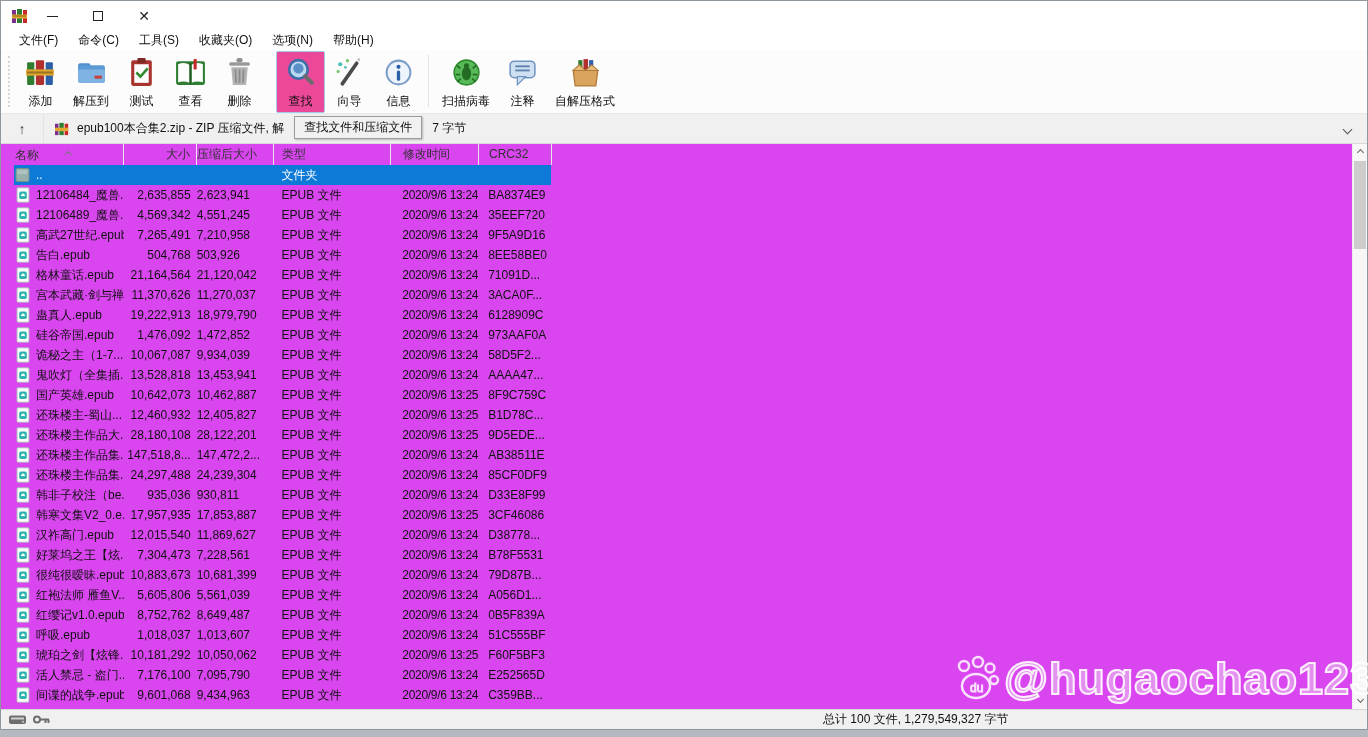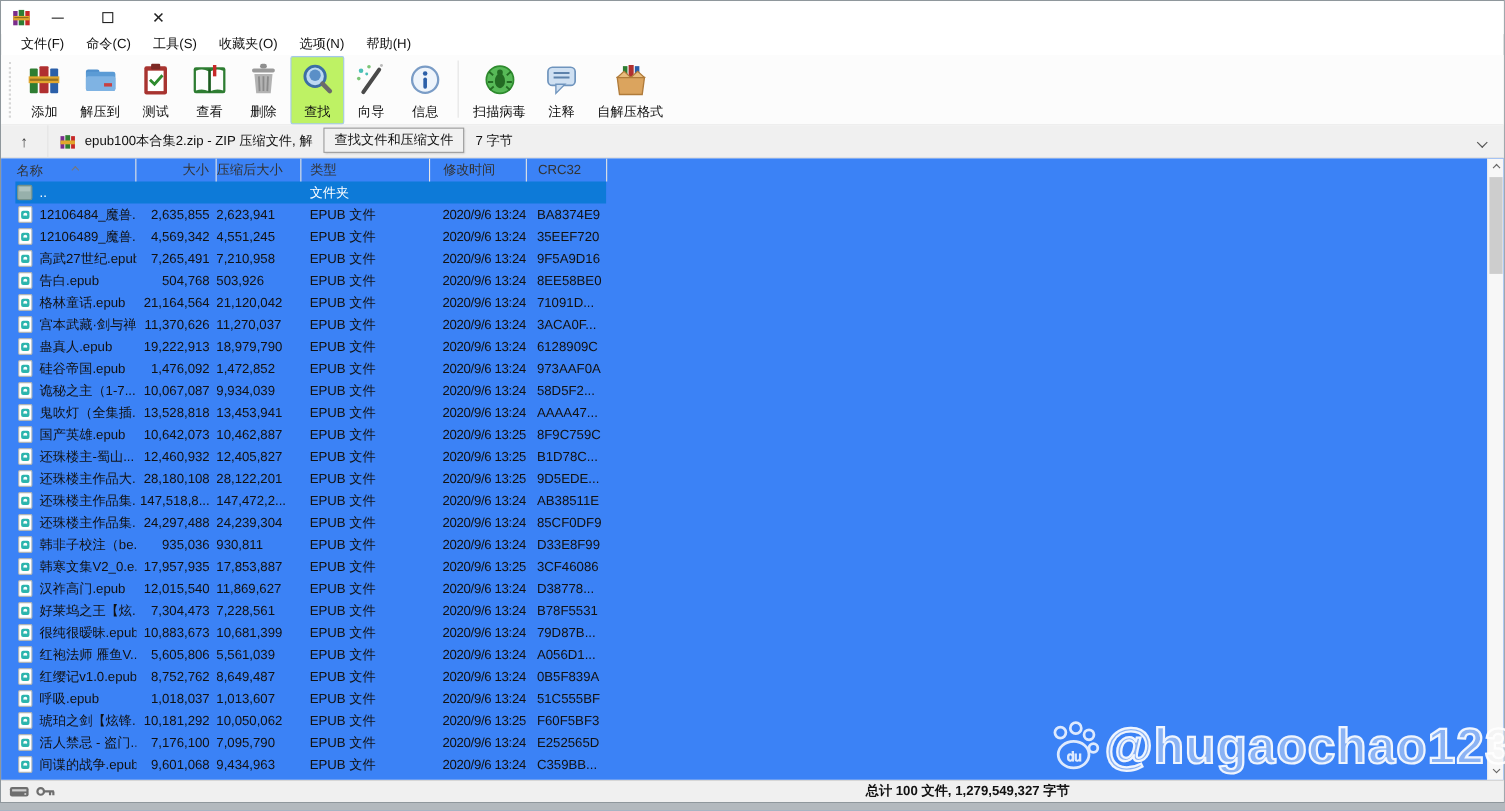--- a/index.html
+++ b/index.html
@@ -22,39 +22,39 @@
   .menu-item { padding:0 10px; white-space:nowrap; }
 
   
   .toolbar { height:64px; display:flex; align-items:flex-start; padding-left:4px; background:#fcfcfc;
     border-bottom:1px solid #e9e9e9; flex:0 0 auto; }
   .grip { width:5px; align-self:stretch; margin:6px 3px; border-left:2px dotted #d6d6d6; }
   .tb-btn { display:flex; flex-direction:column; align-items:center; padding:4px 7px 2px;
     margin-top:1px; border:1px solid transparent; border-radius:2px; font-size:12px; color:#111; white-space:nowrap; }
   .tb-btn svg { width:33px; height:33px; }
   .tb-btn .lbl { margin-top:1px; }
-  .tb-btn.active { background:#bef264; border-color:#a3c8e8; }
+  .tb-btn.active { background:#ec4899; border-color:#a3c8e8;margin-left:12px; }
   .tb-sep { width:1px; height:52px; background:#e3e3e3; margin:5px 5px 0; }
 
   
   .addressbar { height:30px; background:#f0f0f0; border-bottom:1px solid #dadada;
     display:flex; align-items:center; flex:0 0 auto; position:relative; font-size:12px; color:#111; }
   .up-btn { width:42px; height:100%; display:flex; align-items:center; justify-content:center;
     color:#444; font-size:14px; }
   .addr-field { flex:1; height:100%; display:flex; align-items:center; gap:7px; padding-left:10px;
     border-left:1px solid #e3e3e3; white-space:nowrap; overflow:hidden; }
   .tooltip { background:#f1f1f1; border:1px solid #9b9b9b; box-shadow:1px 1px 2px rgba(0,0,0,.25);
     padding:2px 9px; margin:0 3px; position:relative; top:-1px; white-space:nowrap; }
   .addr-chevron { margin-left:auto; padding-right:16px; }
   .chev { display:inline-block; width:7px; height:7px; border-right:1.6px solid #555; border-bottom:1.6px solid #555; }
   .chev.down { transform:rotate(45deg); }
   .chev.up { transform:rotate(-135deg); }
 
   
-  .listwrap { flex:1; position:relative; background:#3b82f6; overflow:hidden; }
+  .listwrap { flex:1; position:relative; background:#d946ef; overflow:hidden; }
   .lheader { display:flex; height:21px; margin-left:13px; font-size:12px; color:#333; position:relative; }
   .hcell { border-right:1px solid #e6e6e6; line-height:20px; white-space:nowrap; overflow:hidden; }
   .sort-caret { position:absolute; left:52px; top:2px; }
   .sort-caret .chev { width:5px; height:5px; border-color:#777; }
   .cell { white-space:nowrap; overflow:hidden; line-height:20px; }
   .c-name   { width:110px; display:flex; align-items:center; gap:5px; padding-left:1px; }
   .c-size   { width:73px;  text-align:right; padding-right:6px; }
   .c-packed { width:77px;  padding-right:6px; }
   .c-type   { width:117px; padding-left:8px; }
   .c-mod    { width:88px;  padding-left:12px; letter-spacing:-0.3px; }
@@ -70,21 +70,21 @@
     border-left:1px solid #ededed; }
   .sb-up, .sb-down { position:absolute; left:0; right:0; height:16px; display:flex; align-items:center; justify-content:center; }
   .sb-up { top:0; } .sb-down { bottom:2px; }
   .sb-up .chev, .sb-down .chev { width:5px; height:5px; border-color:#666; }
   .sb-thumb { position:absolute; left:1px; right:1px; top:17px; height:88px; background:#cdcdcd; }
 
   
   .statusbar { height:20px; background:#f0f0f0; border-top:1px solid #d6d6d6; position:relative;
     display:flex; align-items:center; font-size:12px; color:#111; flex:0 0 auto; }
   .sb-icons { display:flex; gap:5px; padding-left:7px; align-items:center; }
-  .sb-total { position:absolute; left:786px; top:0; line-height:19px; white-space:nowrap;font-weight:bold; }
+  .sb-total { position:absolute; left:822px; top:0; line-height:19px; white-space:nowrap; }
 
   
   .watermark { position:absolute; left:948px; top:652px; display:flex; align-items:center; gap:2px;
     z-index:40; pointer-events:none; opacity:.92; }
   .wm-text { font-size:45px; font-weight:bold; letter-spacing:1px;
     color:rgba(255,255,255,0.45); -webkit-text-stroke:2px #ffffff; text-shadow:0 0 2px rgba(0,0,0,0.06); }
 </style>
 </head>
 <body>
 

